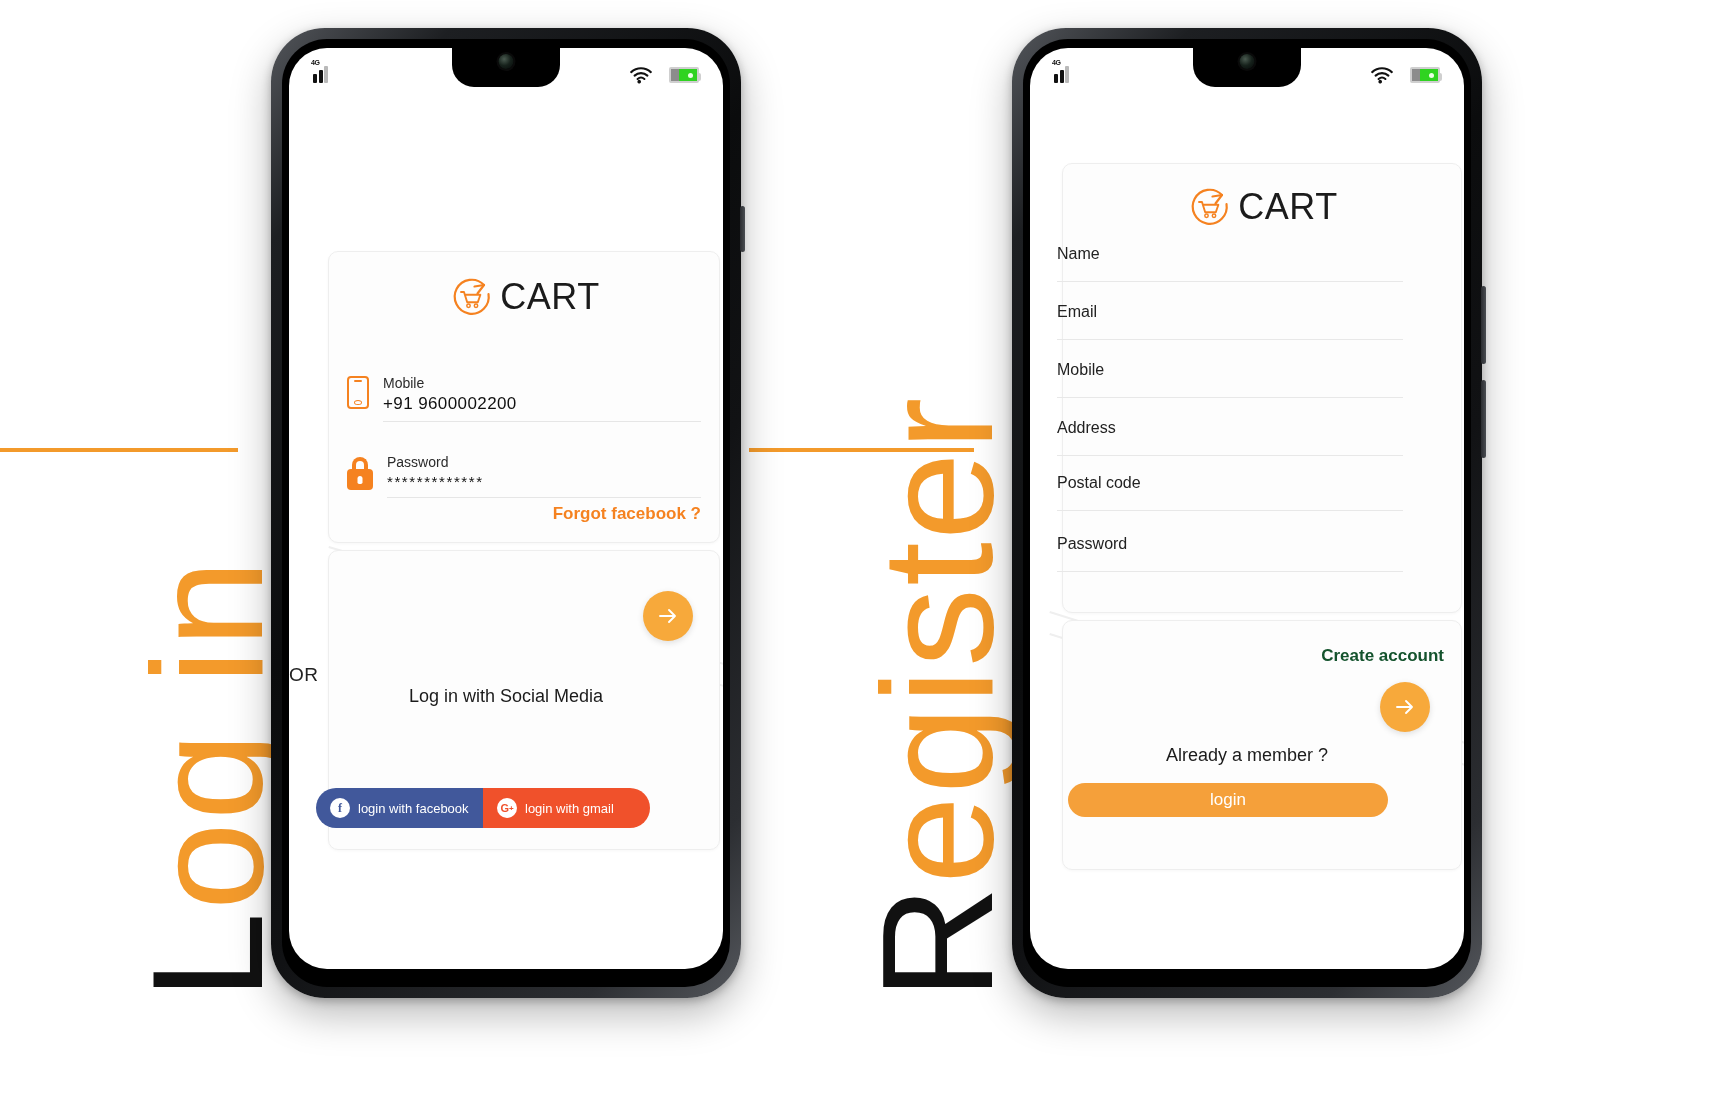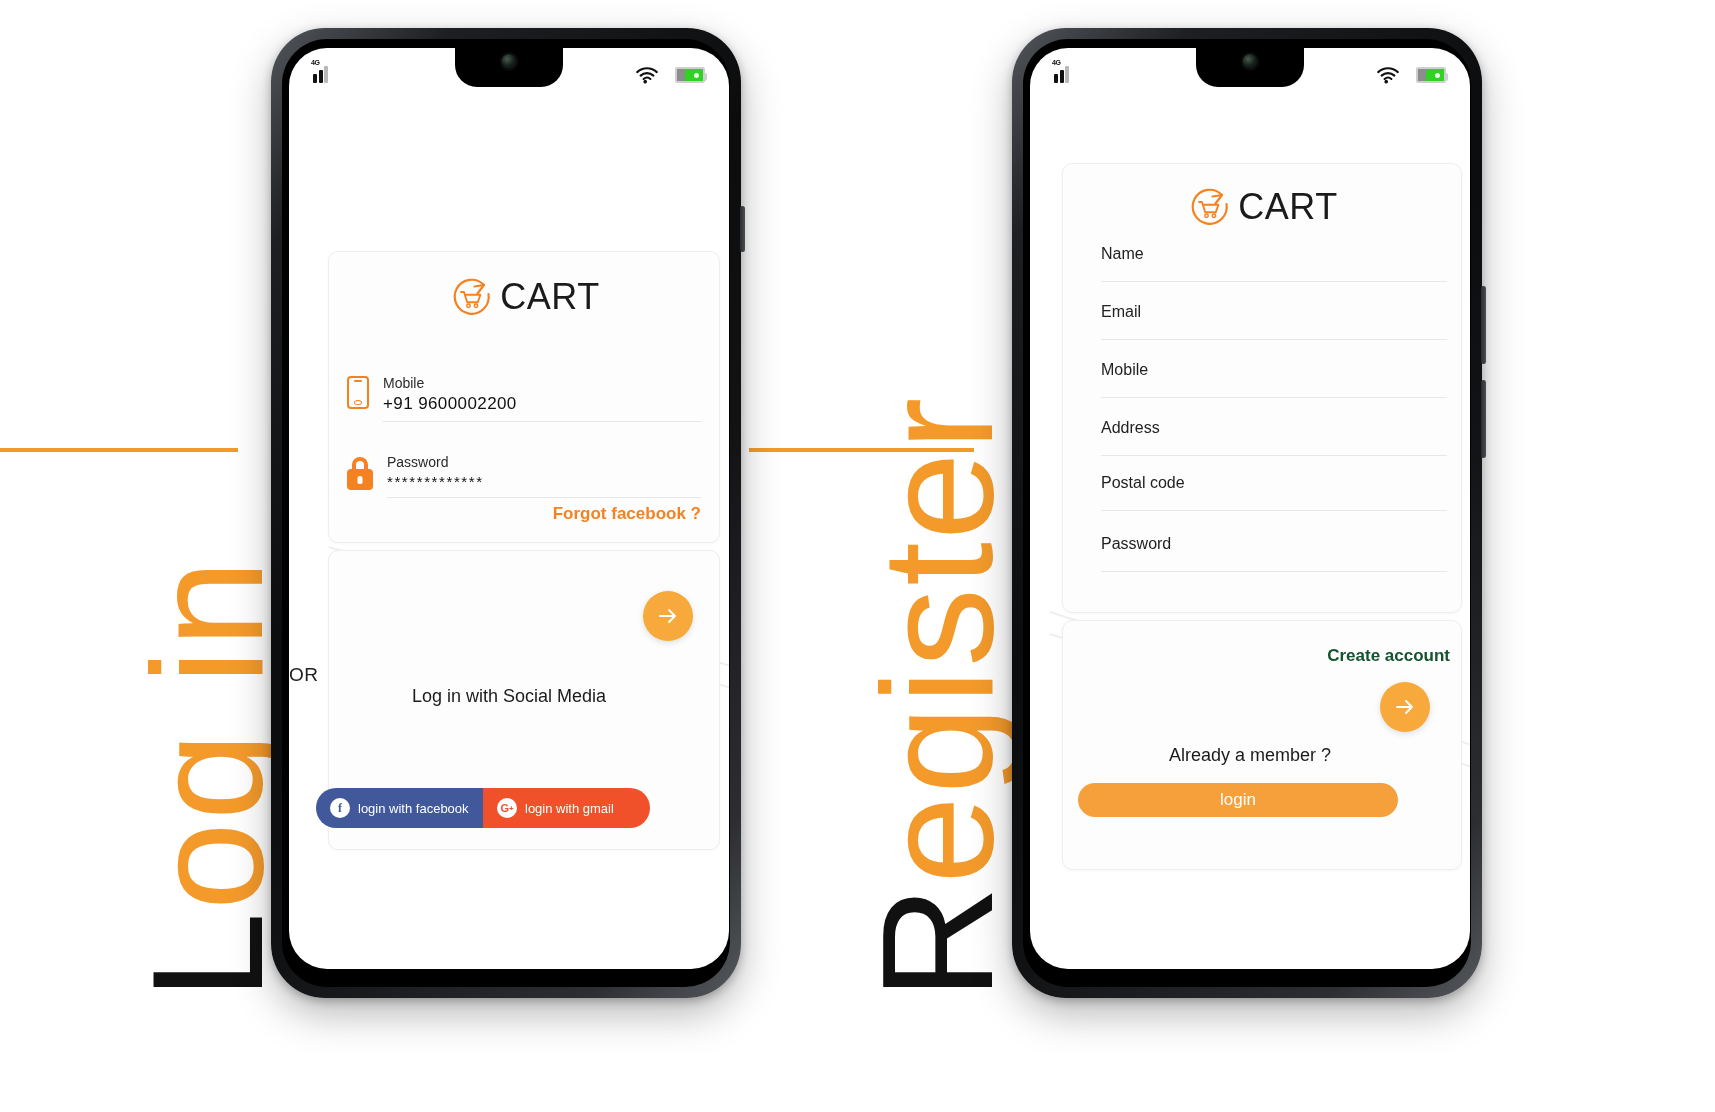--- a/index.html
+++ b/index.html
@@ -44,21 +44,21 @@
     position: absolute;
     border-radius: 54px;
     background: linear-gradient(130deg,#53565b 0%, #1d1f22 14%, #0b0c0d 42%, #111214 62%, #2c2e32 88%, #55585d 100%);
     padding: 11px;
     box-shadow: 0 16px 40px rgba(0,0,0,.28), 0 3px 10px rgba(0,0,0,.25);
   }
   .phone-inner {
     width: 100%; height: 100%;
     border-radius: 45px;
     background: #000;
-    padding: 9px 1px 18px 7px;
+    padding: 9px 7px 18px 7px;
     position: relative;
   }
   .screen {
     width: 100%; height: 100%;
     background: #ffffff;
     border-radius: 38px;
     position: relative;
     overflow: hidden;
   }
   #phone-login    { left: 271px; top: 28px;  width: 470px; height: 970px; }
@@ -175,28 +175,28 @@
   .social-half.gm { background:#F0512B; }
   .social-half span { color:#fff; font-size:13px; }
   .badge { width:20px; height:20px; border-radius:50%; background:#fff; display:flex; align-items:center; justify-content:center; flex:none; font-size:12px; font-weight:700; }
   .badge.fbb { color:#41589B; font-family:"Liberation Serif", serif; }
   .badge.gmb { color:#F0512B; font-size:11px; }
 
   
   #reg-card  { left: 32px; top: 115px; width: 400px; height: 450px; }
   #reg-card2 { left: 32px; top: 572px; width: 400px; height: 250px; }
 
-  .reg-field { position:absolute; left: 27px; width: 346px; margin-left: 44px; }
+  .reg-field { position:absolute; left: 27px; width: 346px; }
   .reg-label { font-size: 16px; color:#222; }
   .reg-line  { height: 1px; background:#e8e8e8; margin-top: 18px; }
 
   .create-acct { position:absolute; right: 20px; top: 598px; font-size:17px; font-weight:700; color:#14532d; }
   .already { position:absolute; width:100%; text-align:center; font-size:18px; color:#1b1b1b; }
   .login-btn {
-    position:absolute; left: 48px; width: 320px; height: 34px;
+    position:absolute; left: 38px; width: 320px; height: 34px;
     background:#F5A03A; border-radius: 17px;
     display:flex; align-items:center; justify-content:center;
     color:#fff; font-size:17px;
   }
 </style>
 </head>
 <body>
 
 <div class="stage">
 

